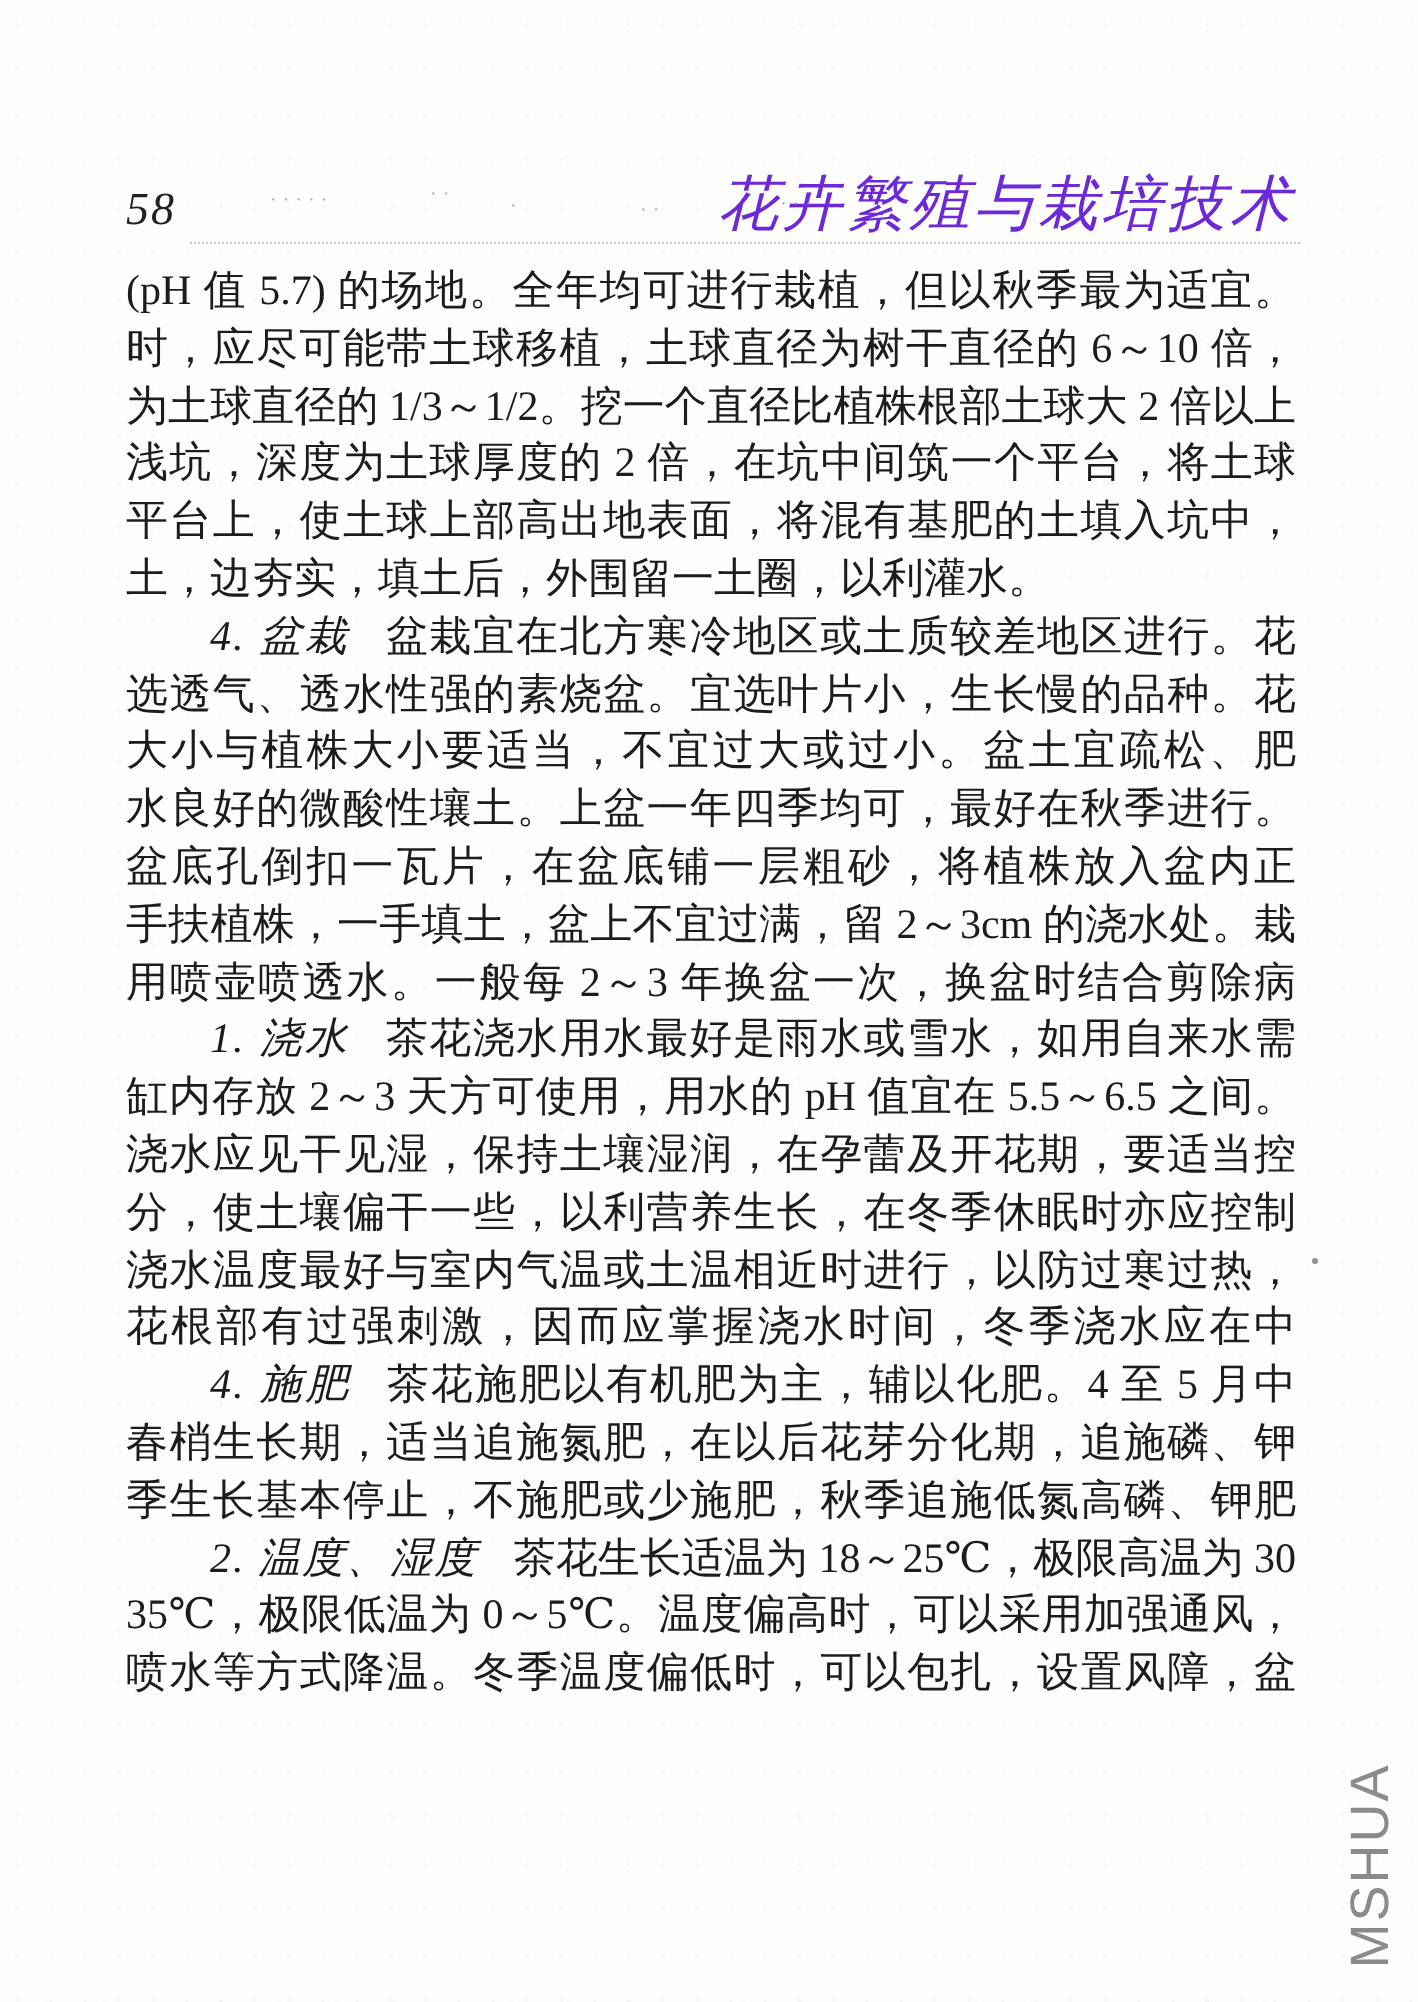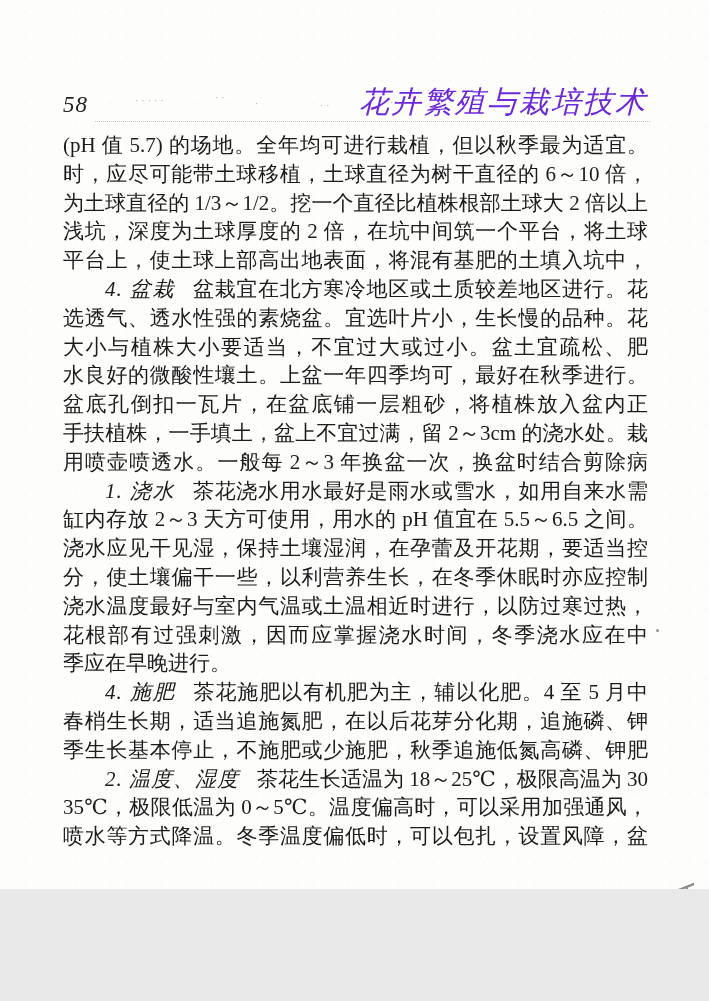--- a/index.html
+++ b/index.html
@@ -1,18 +1,18 @@
 <!DOCTYPE html>
 <html><head>
 <meta charset="utf-8">
 <style>
   html,body{margin:0;padding:0;background:#e9e9e9;}
   .page{
     position:relative;
-    width:709px;height:889px;
+    width:709px;height:1001px;
     background:#fdfdfc;
     overflow:hidden;
     font-family:"Liberation Serif","DejaVu Serif",serif;
     color:#1c1c1c;
   }
   .noise{
     position:absolute;inset:0;
     background-image:radial-gradient(rgba(0,0,0,0.05) 1px, transparent 1px),
                      radial-gradient(rgba(0,0,0,0.03) 1px, transparent 1px);
     background-size:17px 23px, 29px 13px;
@@ -86,34 +86,34 @@
   <span class="speck" style="left:320px;top:100px;">··</span>
   <span class="speck" style="left:390px;top:97px;">···</span>
   <div class="header-rule"></div>
 
   <div class="body-text">
       <div class="line fill">(pH 值 5.7) 的场地。全年均可进行栽植，但以秋季最为适宜。栽植</div>
       <div class="line fill">时，应尽可能带土球移植，土球直径为树干直径的 6～10 倍，高度</div>
       <div class="line fill">为土球直径的 1/3～1/2。挖一个直径比植株根部土球大 2 倍以上的</div>
       <div class="line fill">浅坑，深度为土球厚度的 2 倍，在坑中间筑一个平台，将土球放于</div>
       <div class="line fill">平台上，使土球上部高出地表面，将混有基肥的土填入坑中，边填</div>
+      <div class="line">土，边夯实，填土后，外围留一土圈，以利灌水。</div>
       <div class="line fill indent"><span class="kai">4. 盆栽</span>盆栽宜在北方寒冷地区或土质较差地区进行。花盆宜</div>
       <div class="line fill">选透气、透水性强的素烧盆。宜选叶片小，生长慢的品种。花盆的</div>
       <div class="line fill">大小与植株大小要适当，不宜过大或过小。盆土宜疏松、肥沃、排</div>
       <div class="line fill">水良好的微酸性壤土。上盆一年四季均可，最好在秋季进行。先在</div>
       <div class="line fill">盆底孔倒扣一瓦片，在盆底铺一层粗砂，将植株放入盆内正中，一</div>
       <div class="line fill">手扶植株，一手填土，盆上不宜过满，留 2～3cm 的浇水处。栽好后</div>
       <div class="line fill">用喷壶喷透水。一般每 2～3 年换盆一次，换盆时结合剪除病根、枯</div>
       <div class="line fill indent"><span class="kai">1. 浇水</span>茶花浇水用水最好是雨水或雪水，如用自来水需放在</div>
       <div class="line fill">缸内存放 2～3 天方可使用，用水的 pH 值宜在 5.5～6.5 之间。茶花</div>
       <div class="line fill">浇水应见干见湿，保持土壤湿润，在孕蕾及开花期，要适当控制水</div>
       <div class="line fill">分，使土壤偏干一些，以利营养生长，在冬季休眠时亦应控制浇水。</div>
       <div class="line fill">浇水温度最好与室内气温或土温相近时进行，以防过寒过热，对茶</div>
       <div class="line fill">花根部有过强刺激，因而应掌握浇水时间，冬季浇水应在中午，夏</div>
-      <div class="line">季应在早晚进行。</div>
       <div class="line fill indent"><span class="kai">4. 施肥</span>茶花施肥以有机肥为主，辅以化肥。4 至 5 月中旬，在</div>
       <div class="line fill">春梢生长期，适当追施氮肥，在以后花芽分化期，追施磷、钾肥。夏</div>
       <div class="line fill">季生长基本停止，不施肥或少施肥，秋季追施低氮高磷、钾肥料，冬</div>
       <div class="line fill indent"><span class="kai">2. 温度、湿度</span>茶花生长适温为 18～25℃，极限高温为 30～</div>
       <div class="line fill">35℃，极限低温为 0～5℃。温度偏高时，可以采用加强通风，遮荫，</div>
       <div class="line fill">喷水等方式降温。冬季温度偏低时，可以包扎，设置风障，盆栽的</div>
     </div>
 
   <div class="noise-dot" style="left:656px;top:629px;"></div>
 

